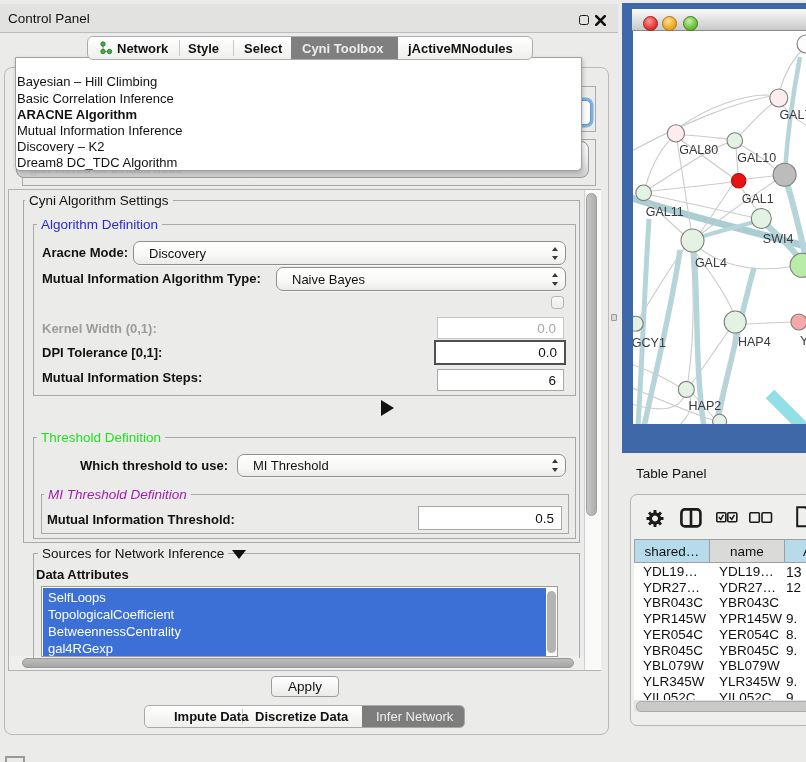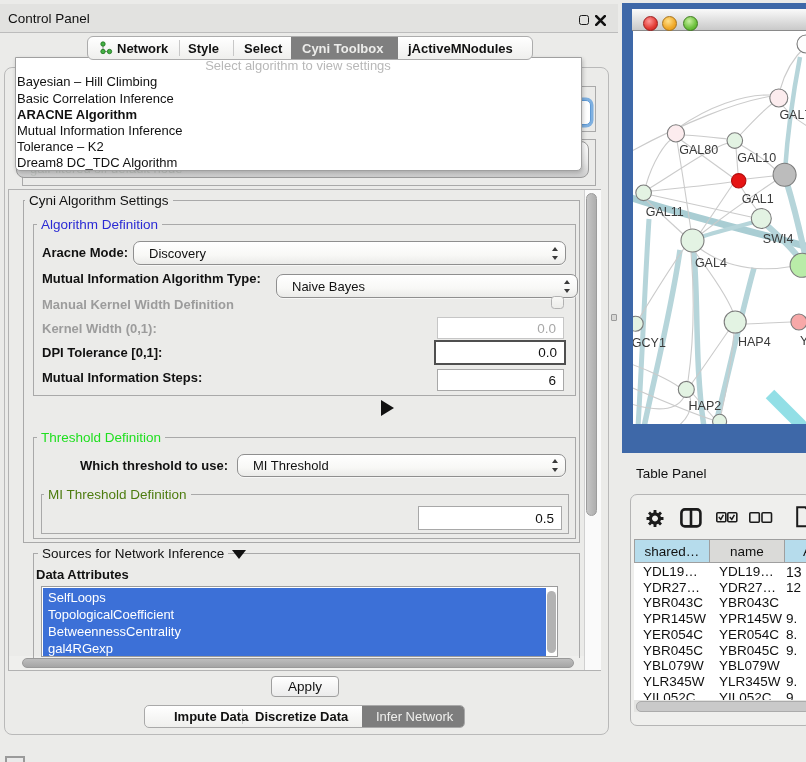--- a/index.html
+++ b/index.html
@@ -33,26 +33,25 @@
 
 <div class="ab" style="left:4px;top:67px;width:603px;height:666px;background:#ebebe9;border:1px solid #b9b9b9;border-radius:8px;"></div>
 
 <div class="gbox" style="left:22px;top:86px;width:572px;height:44px;"></div>
 <div class="ab" style="left:470px;top:100px;width:119px;height:23px;border-radius:5px;background:#fff;border:1px solid #5e9ad6;box-shadow:0 0 0 2.5px #7fb0e0;"></div>
 <div class="gbox" style="left:22px;top:139px;width:572px;height:45px;"></div>
 <div class="ab" style="left:16px;top:141px;width:571px;height:35px;border:1px solid #9a9a9a;border-radius:8px;background:linear-gradient(#fdfdfd,#e9e9e9 60%,#cccccc);"></div>
 <div class="lbl" style="left:30px;top:161px;color:#c0c4c0;">galFiltered sif default node</div>
 
 <div class="ab" style="left:15px;top:57px;width:565px;height:112px;background:#fff;border:1px solid #a0a0a0;border-radius:0 0 5px 5px;box-shadow:1px 2px 4px rgba(0,0,0,.22);"></div>
-<div class="lbl" style="left:15px;top:58px;width:566px;text-align:center;color:#b8b8b8;">Select algorithm to view settings</div>
 <div class="lbl" style="left:17px;top:73.5px;">Bayesian – Hill Climbing</div>
 <div class="lbl" style="left:17px;top:91px;">Basic Correlation Inference</div>
 <div class="lbl b" style="left:17px;top:107px;">ARACNE Algorithm</div>
 <div class="lbl" style="left:17px;top:123px;">Mutual Information Inference</div>
-<div class="lbl" style="left:17px;top:139px;">Tolerance – K2</div>
+<div class="lbl" style="left:17px;top:139px;">Discovery – K2</div>
 <div class="lbl" style="left:17px;top:155px;">Dream8 DC_TDC Algorithm</div>
 
 <div class="ab" id="toptabs" style="left:87px;top:36px;width:444px;height:22px;border:1px solid #acacac;border-radius:6px;background:linear-gradient(#ffffff,#efefed);overflow:hidden;">
   <div class="sep" style="left:91px;"></div>
   <div class="sep" style="left:145px;"></div>
   <div class="ab" style="left:203px;top:0;width:107px;height:22px;background:#7f7f7f;"></div>
   <svg class="ab" style="left:11px;top:4px;" width="14" height="14" viewBox="0 0 14 14">
     <line x1="4" y1="3.5" x2="4" y2="10.5" stroke="#9a9a9a" stroke-width="1.2"></line>
     <line x1="4" y1="10.5" x2="10" y2="10.5" stroke="#9a9a9a" stroke-width="1.2"></line>
     <circle cx="4" cy="3" r="2.2" fill="#44b044" stroke="#1c741c" stroke-width="0.8"></circle>
@@ -77,44 +76,44 @@
 
 <div class="gbox" style="left:33px;top:224px;width:541px;height:170px;"></div>
 <div class="gtitle" style="left:37px;top:217px;color:#2a2ad4;">Algorithm Definition</div>
 
 <div class="lbl b" style="left:42px;top:245px;">Aracne Mode:</div>
 <div class="combo" style="left:133px;top:241px;width:431px;height:22px;">
       <span class="ct">Discovery</span>
       <span class="arr"></span>
     </div>
 <div class="lbl b" style="left:42px;top:271px;">Mutual Information Algorithm Type:</div>
-<div class="combo" style="left:276px;top:274px;width:288px;height:22px;padding-left:12px;">
+<div class="combo" style="left:276px;top:267px;width:288px;height:22px;">
       <span class="ct">Naive Bayes</span>
       <span class="arr"></span>
     </div>
-<div class="lbl b" style="left:42px;top:297px;color:#9c9c9c;">Manual Kernel Width Definition</div>
 <div class="ab" style="left:550.5px;top:296px;width:13px;height:12.5px;border:1px solid #b2b2b2;border-radius:3.5px;background:linear-gradient(#f8f8f6,#ecece9);box-sizing:border-box;"></div>
 <div class="lbl b" style="left:42px;top:321px;color:#9c9c9c;">Kernel Width (0,1):</div>
 <div class="fld" style="left:437px;top:317px;width:127px;height:22px;color:#a8a8a8;border-color:#c6c6c6;">0.0</div>
 <div class="lbl b" style="left:42px;top:345px;">DPI Tolerance [0,1]:</div>
 <div class="fld" style="left:434px;top:340px;width:132px;height:25px;border:2px solid #4f4f4f;">0.0</div>
 <div class="lbl b" style="left:42px;top:370px;">Mutual Information Steps:</div>
 <div class="fld" style="left:437px;top:369px;width:127px;height:22px;">6</div>
 
 <div class="ab" style="left:381px;top:400px;width:0;height:0;border-top:8px solid transparent;border-bottom:8px solid transparent;border-left:13px solid #111;"></div>
 
 <div class="gbox" style="left:33px;top:437px;width:541px;height:100px;"></div>
 <div class="gtitle" style="left:37px;top:430px;color:#1fdf1f;">Threshold Definition</div>
 <div class="lbl b" style="left:80px;top:458px;">Which threshold to use:</div>
 <div class="combo" style="left:237px;top:454px;width:327px;height:21px;">
       <span class="ct">MI Threshold</span>
       <span class="arr"></span>
     </div>
 <div class="gbox" style="left:41px;top:494px;width:526px;height:38px;"></div>
-<div class="gtitle" style="left:44px;top:487px;color:#4d7c0f;">MI Threshold Definition</div>
+<div class="gtitle" style="left:44px;top:487px;color:#a21caf;font-style:italic;">MI Threshold Definition</div>
+<div class="lbl b" style="left:47px;top:512px;">Mutual Information Threshold:</div>
 <div class="fld" style="left:418px;top:506px;width:144px;height:24px;">0.5</div>
 
 <div class="gbox" style="left:33px;top:553px;width:545px;height:104px;border-bottom:none;"></div>
 <div class="gtitle" style="left:38px;top:546px;text-align:right;">Sources for Network Inference</div>
 <div class="ab" style="left:232px;top:550px;width:0;height:0;border-left:7.5px solid transparent;border-right:7.5px solid transparent;border-top:9px solid #111;"></div>
 <div class="lbl b" style="left:36px;top:567px;">Data Attributes</div>
 <div class="ab" style="left:41px;top:586px;width:517px;height:71px;background:#fff;border:1px solid #9b9b9b;box-sizing:border-box;overflow:hidden;">
   <div class="ab" style="left:1px;top:1px;width:503px;height:69px;background:#3c70d7;"></div>
   <div class="lbl" style="left:6px;top:3px;color:#fff;">SelfLoops</div>
   <div class="lbl" style="left:6px;top:20px;color:#fff;">TopologicalCoefficient</div>

